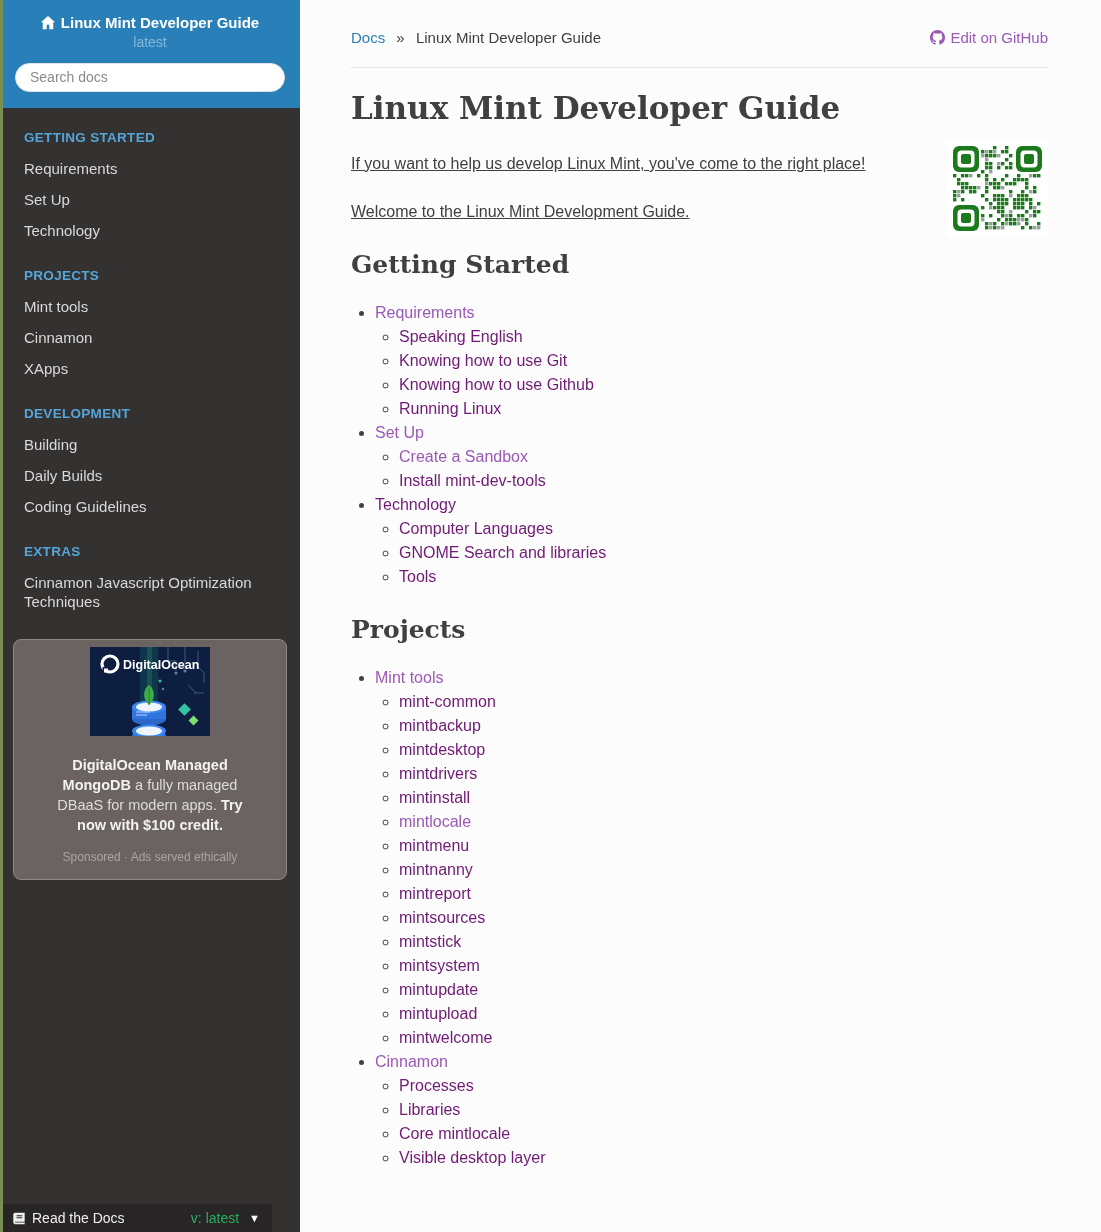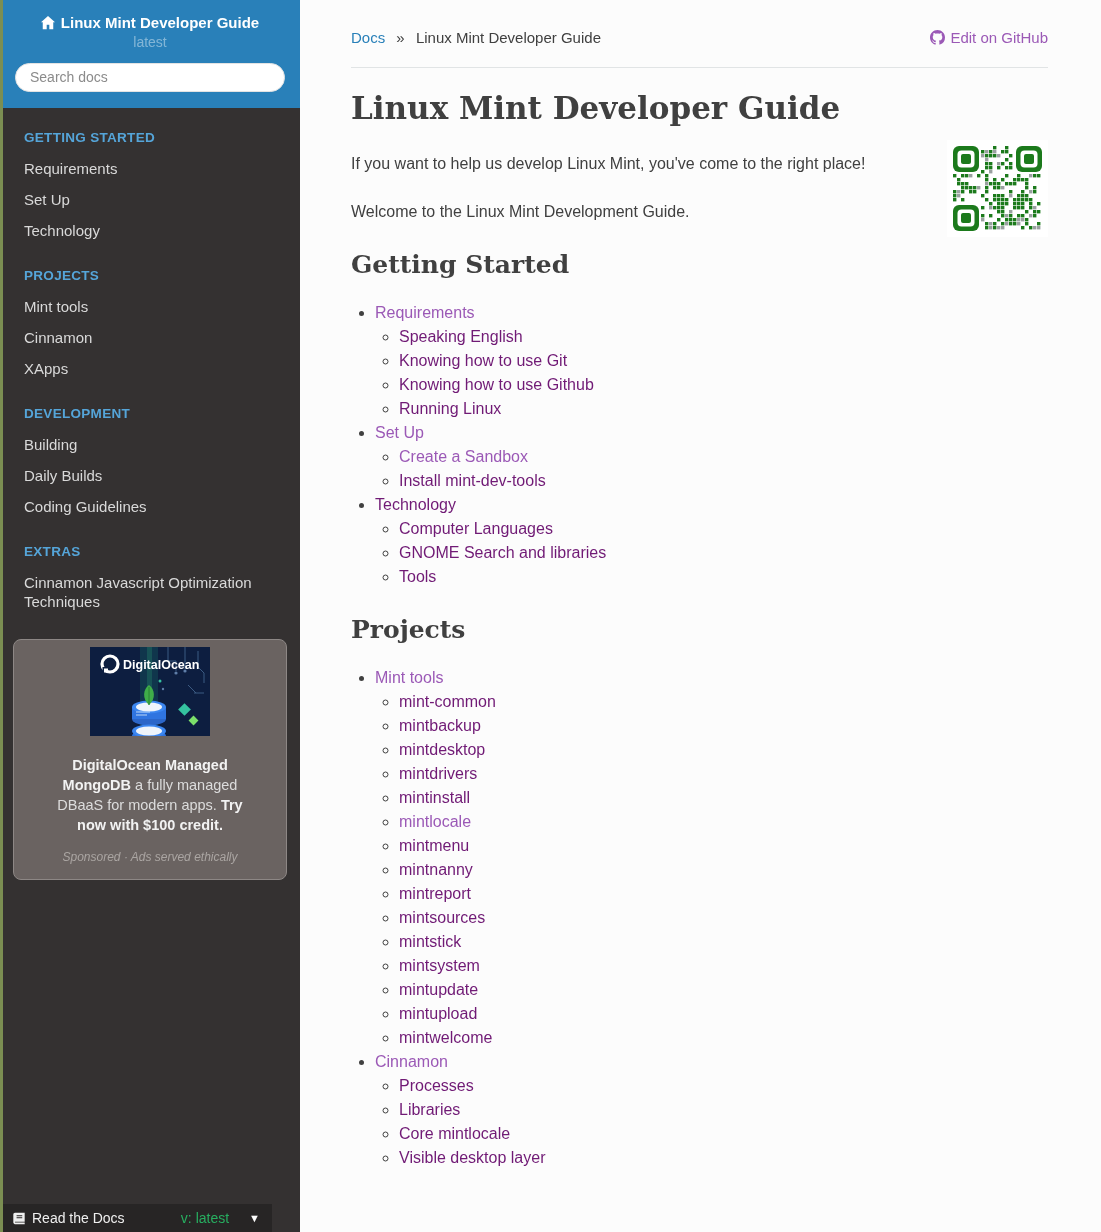--- a/index.html
+++ b/index.html
@@ -31,30 +31,30 @@
   .sidebar-nav section:first-child .nav-caption { margin-top:0; }
   .nav-item { display:block; color:#d9d9d9; font-size:15px; line-height:19px;
     padding:6px 24px; text-decoration:none; cursor:pointer; }
 
   
   .ad-card { margin:22px 13px 0; background:#6a6361; border:1px solid #8d8785;
     border-radius:8px; padding:7px 28px 15px; text-align:center; cursor:pointer; }
   .ad-image { display:block; margin:0 auto 19px; width:120px; height:89px; }
   .ad-copy { color:#dcdcdc; font-size:14.5px; line-height:20px; }
   .ad-copy strong { color:#f2f2f2; }
-  .ad-sponsor { margin-top:15px; font-size:12px; font-style:italic; color:#aaa5a2; }
+  .ad-sponsor { margin-top:15px; font-size:12px; color:#aaa5a2; }
 
   
   .rtd-footer { position:absolute; left:0; bottom:0; width:272px; height:28px;
     background:#272525; display:flex; align-items:center; justify-content:space-between;
     padding:0 12px; z-index:55; }
   .rtd-label { display:inline-flex; align-items:center; gap:6px; color:#efefef; font-size:14px; }
   .rtd-label svg { width:14px; height:13px; fill:#efefef; }
   .rtd-version { color:#27ae60; font-size:14px; cursor:pointer; display:inline-flex;
-    align-items:center; gap:20px;margin-left:29px; }
+    align-items:center; gap:10px;margin-left:29px; }
   .rtd-version .caret { color:#fcfcfc; font-size:11px; }
 
   
   .main { position:absolute; left:300px; top:0; width:801px; height:1168px;
     background:#fcfcfc; overflow:hidden; }
   .document { max-width:800px; padding:29px 52px 0 51px; }
 
   .breadcrumb-row { display:flex; justify-content:space-between; align-items:flex-start;
     font-size:15px; }
   .breadcrumbs { color:#404040; }
@@ -62,21 +62,21 @@
   .crumb-sep { margin:0 7px; }
   .edit-link { color:#9b59b6; text-decoration:none; display:inline-flex;
     align-items:center; gap:5px; cursor:pointer; }
   .edit-link svg { width:15px; height:15px; fill:#9b59b6; }
   .rule { border:none; border-top:1px solid #e1e4e5; margin:21px 0 0; }
 
   h1 { font-family:"DejaVu Serif", serif; font-weight:bold; font-size:31px;
     color:#404040; margin:22px 0 26px; }
   h2 { font-family:"DejaVu Serif", serif; font-weight:bold; font-size:25px;
     color:#404040; margin:26px 0 22px; }
-  p.body-par { font-size:16px; line-height:24px; margin-bottom:24px; }
+  p.body-par { font-size:16px; line-height:24px; margin-bottom:24px;text-decoration:underline; }
 
   .qr-float { float:right; margin:-12px 0 12px 18px; width:101px; height:97px; }
 
   ul.toplist { margin:0 0 24px 0; padding-left:24px; list-style:disc; }
   ul.toplist li { line-height:24px; font-size:16px; }
   ul.sublist { padding-left:24px; list-style:circle; }
   a.doc-link { color:#701a75; text-decoration:none; cursor:pointer; }
   a.doc-link.visited { color:#9b59b6; }
 </style>
 </head>

